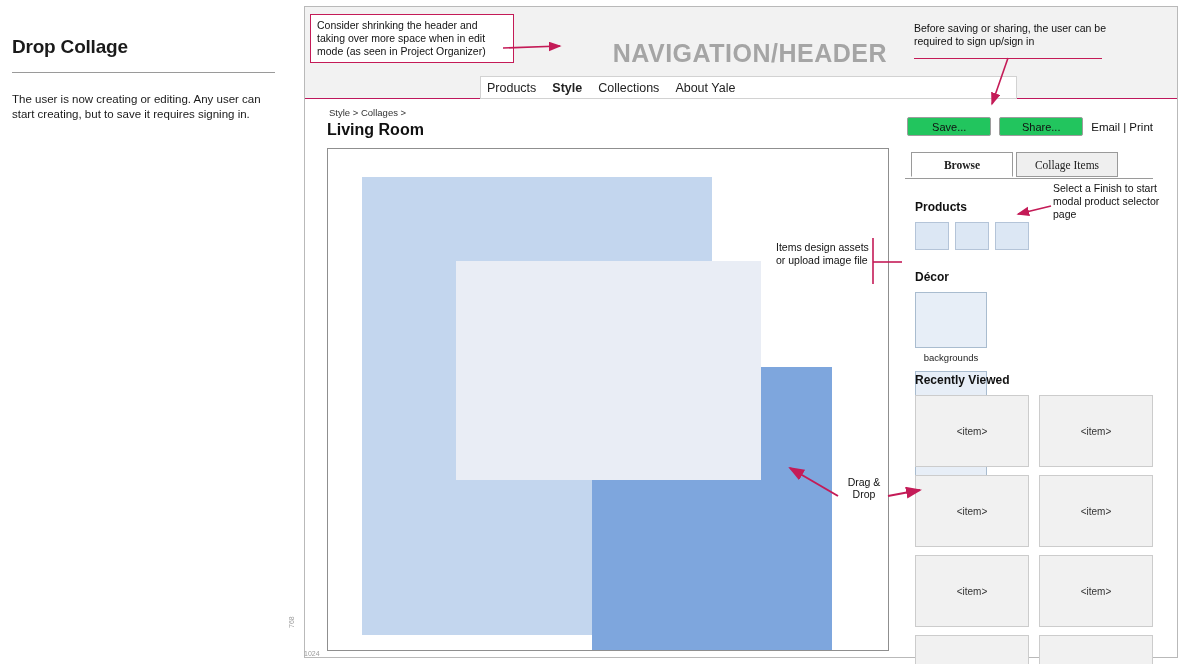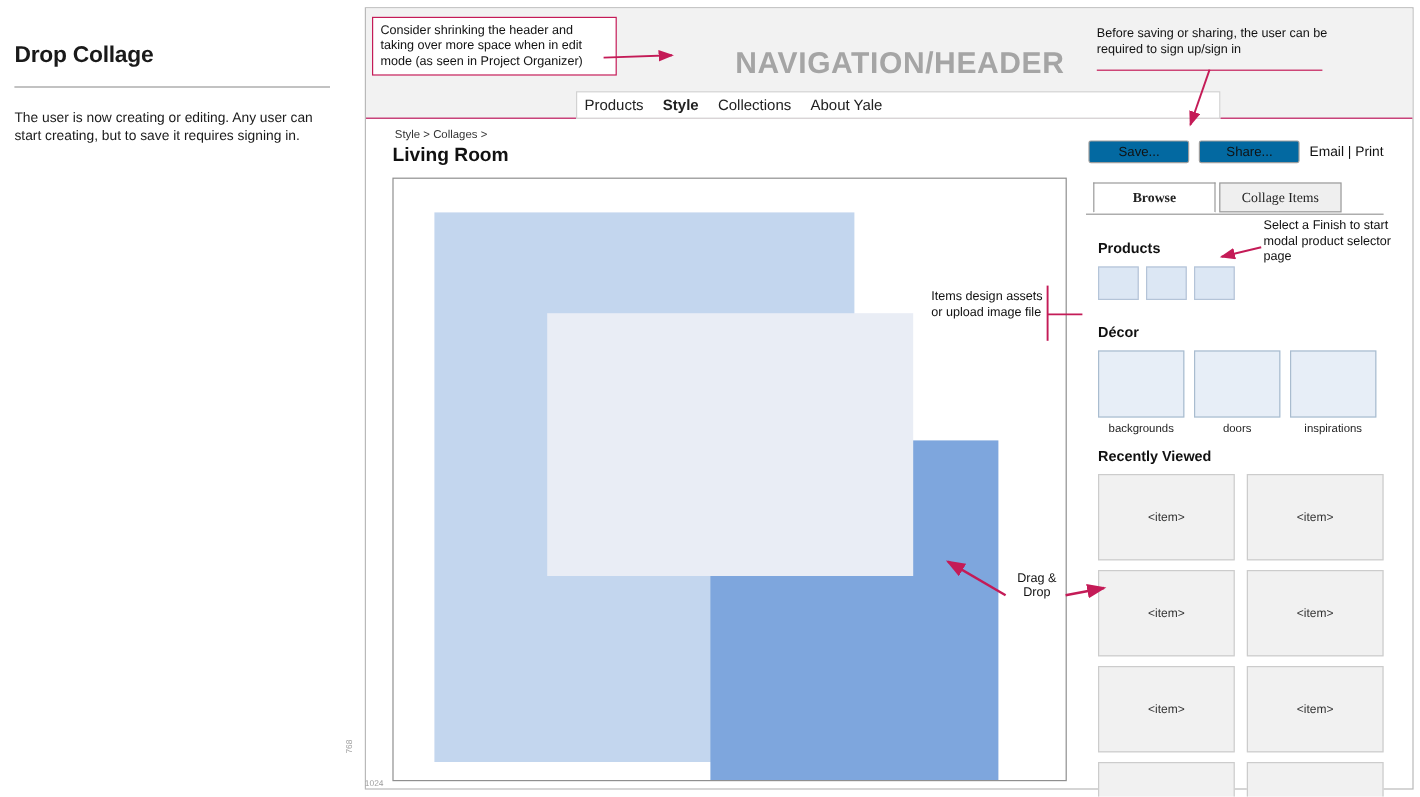--- a/index.html
+++ b/index.html
@@ -114,21 +114,21 @@
   
   #actions {
     position: absolute;
     right: 24px; top: 110px;
     display: flex;
     align-items: center;
     gap: 8px;
   }
   .btn {
     width: 84px; height: 19px;
-    background: #0369a1;
+    background: #22c55e;
     border: 1px solid #9d9d9d;
     border-radius: 2px;
     font-size: 11px;
     color: #111111;
     display: flex;
     align-items: center;
     justify-content: center;
     box-sizing: border-box;
   }
   .link-text {
@@ -223,21 +223,21 @@
   #products-section { position: absolute; left: 10px; top: 48px; width: 238px; }
   .swatch-row { display: flex; gap: 6px; }
   .swatch {
     width: 34px; height: 28px;
     background: #dce7f4;
     border: 1px solid #b4c4d8;
     box-sizing: border-box;
   }
 
   #decor-section { position: absolute; left: 10px; top: 118px; width: 238px; }
-  .decor-row { display: flex; gap: 8px; }
+  .decor-row { display: flex; gap: 8px; flex-direction: column; }
   .decor-item { width: 72px; }
   .decor-thumb {
     width: 72px; height: 56px;
     background: #e7eef7;
     border: 1px solid #a9bccf;
     box-sizing: border-box;
   }
   .decor-label {
     margin-top: 4px;
     font-size: 9.5px;

